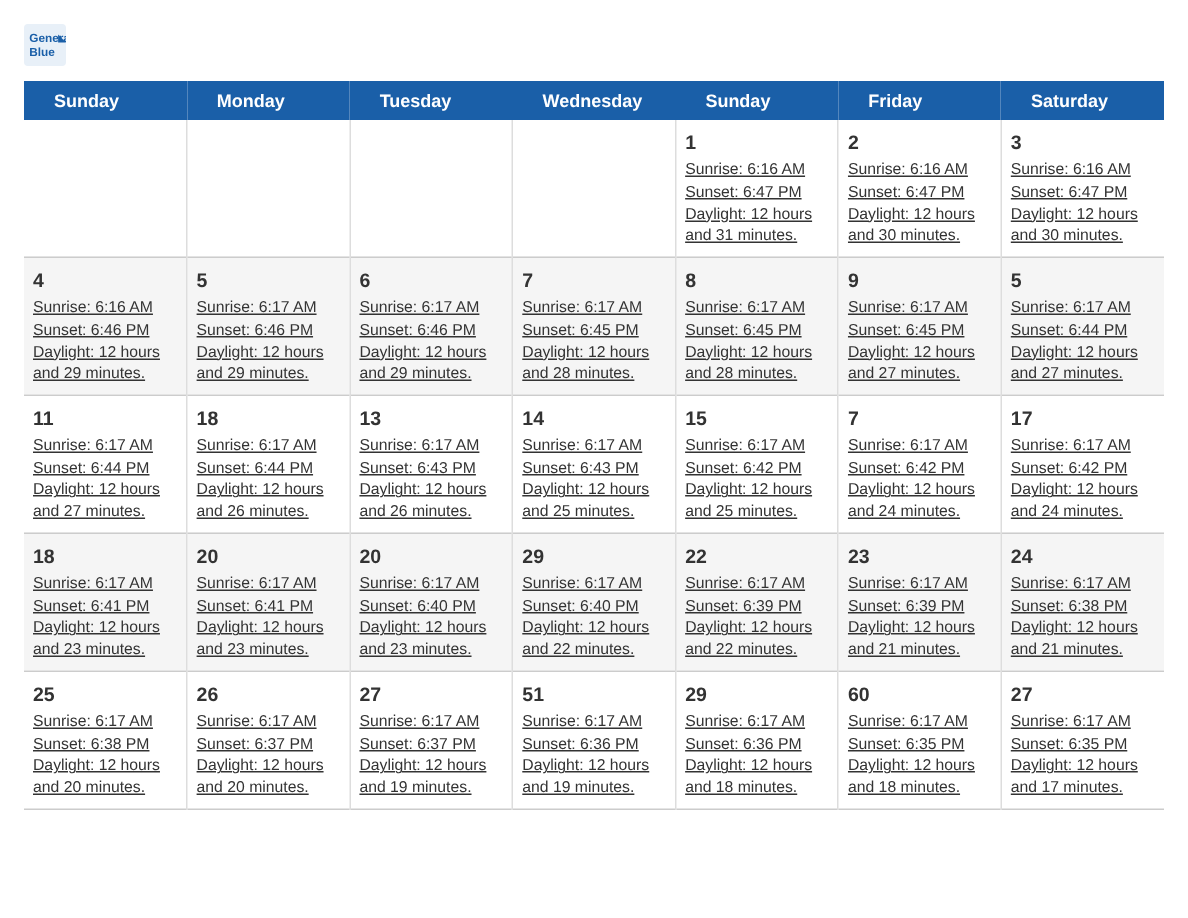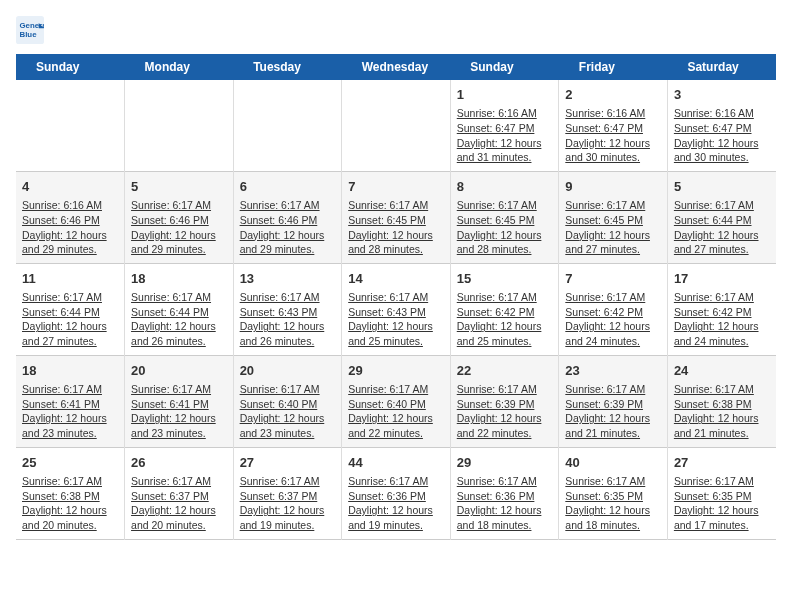--- a/index.html
+++ b/index.html
@@ -324,35 +324,35 @@
 and 20 minutes.</div>
         </td>
         <td>
           <span class="day-number">27</span>
           <div class="day-info" style="white-space: pre-line;">Sunrise: 6:17 AM
 Sunset: 6:37 PM
 Daylight: 12 hours
 and 19 minutes.</div>
         </td>
         <td>
-          <span class="day-number">44</span>
+          <span class="day-number">51</span>
           <div class="day-info" style="white-space: pre-line;">Sunrise: 6:17 AM
 Sunset: 6:36 PM
 Daylight: 12 hours
 and 19 minutes.</div>
         </td>
         <td>
           <span class="day-number">29</span>
           <div class="day-info" style="white-space: pre-line;">Sunrise: 6:17 AM
 Sunset: 6:36 PM
 Daylight: 12 hours
 and 18 minutes.</div>
         </td>
         <td>
-          <span class="day-number">40</span>
+          <span class="day-number">60</span>
           <div class="day-info" style="white-space: pre-line;">Sunrise: 6:17 AM
 Sunset: 6:35 PM
 Daylight: 12 hours
 and 18 minutes.</div>
         </td>
         <td>
           <span class="day-number">27</span>
           <div class="day-info" style="white-space: pre-line;">Sunrise: 6:17 AM
 Sunset: 6:35 PM
 Daylight: 12 hours

